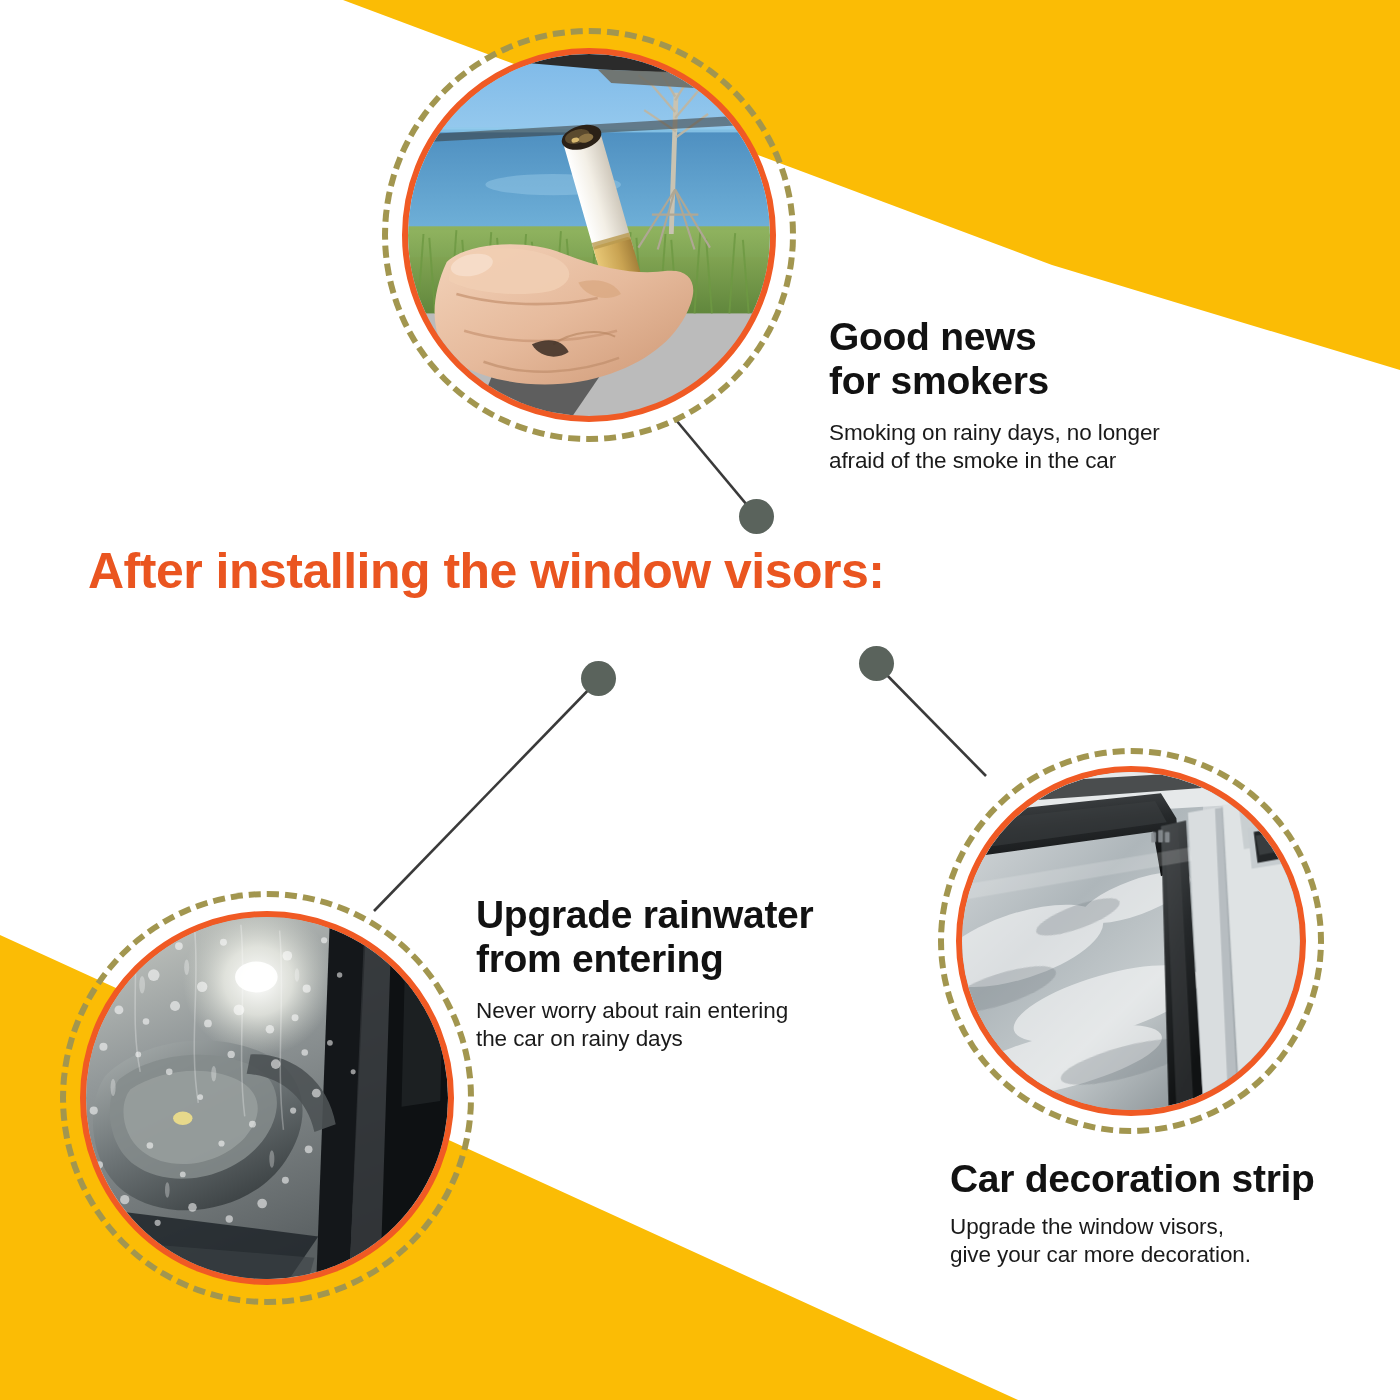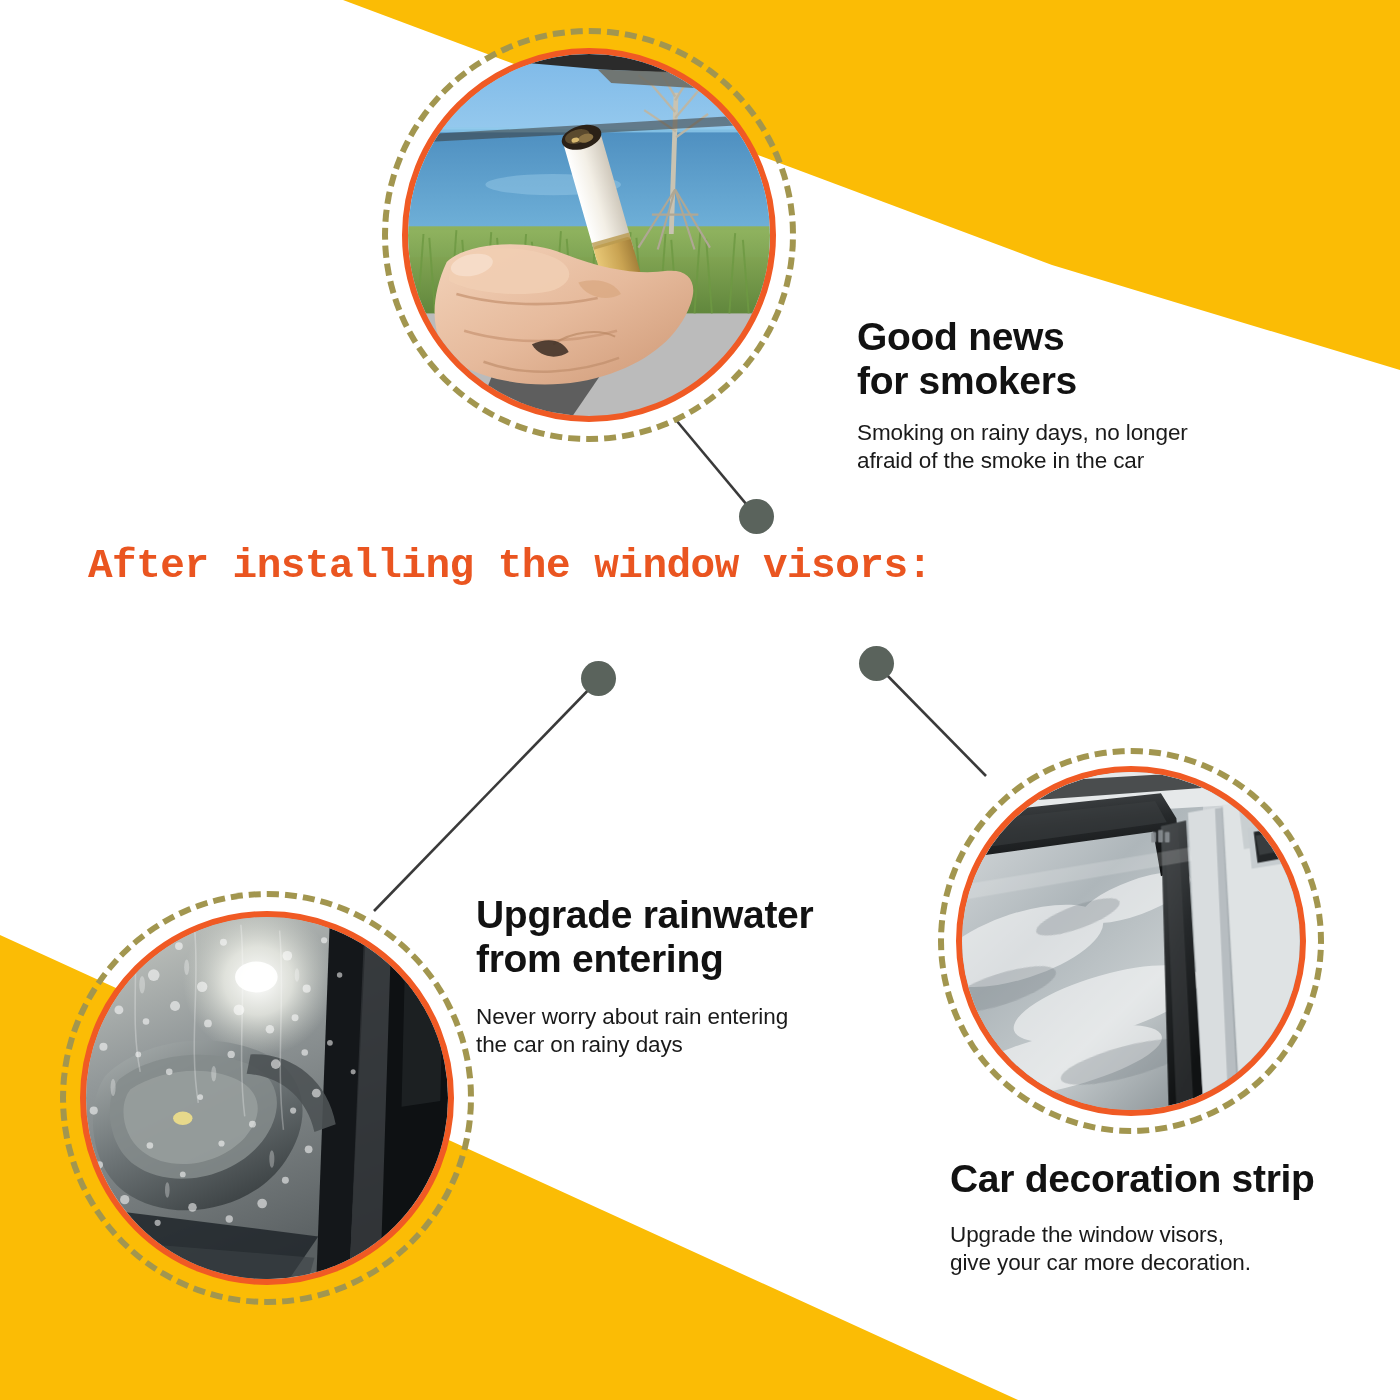--- a/index.html
+++ b/index.html
@@ -18,27 +18,26 @@
   }
 
   
   .wedge { position: absolute; top: 0; left: 0; width: 1400px; height: 1400px; }
 
   
   .headline {
     position: absolute;
     left: 88px; top: 545px;
     width: 1240px;
-    font-size: 41px;
+    font-size: 50px;
     font-weight: 700;
     letter-spacing: -0.5px;
     color: #EA5520;
     white-space: nowrap;
     line-height: 1.05;
-    font-family: Liberation Mono, monospace;
   }
 
   
   .block { position: absolute; }
   .block .title {
     font-size: 39px;
     font-weight: 700;
     color: #121212;
     line-height: 1.13;
     letter-spacing: -0.3px;
@@ -46,28 +45,28 @@
   }
   .block .sub {
     font-size: 22.5px;
     font-weight: 400;
     color: #1a1a1a;
     line-height: 1.24;
     letter-spacing: -0.1px;
     white-space: pre-line;
   }
 
-  #block-smokers  { left: 829px; top: 315px; margin-left: 28px; }
+  #block-smokers  { left: 829px; top: 315px; }
   #block-smokers .sub { margin-top: 16px; }
 
   #block-rain     { left: 476px; top: 893px; }
-  #block-rain .sub { margin-top: 22px; }
+  #block-rain .sub { margin-top: 16px; }
 
   #block-deco     { left: 950px; top: 1157px; }
-  #block-deco .sub { margin-top: 20px; }
+  #block-deco .sub { margin-top: 12px; }
   .ring-dash {
     position: absolute;
     border-radius: 50%;
     border: 6px dashed #A2964F;
   }
   .ring-solid {
     position: absolute;
     border-radius: 50%;
     border: 6px solid #F05A24;
     overflow: hidden;

